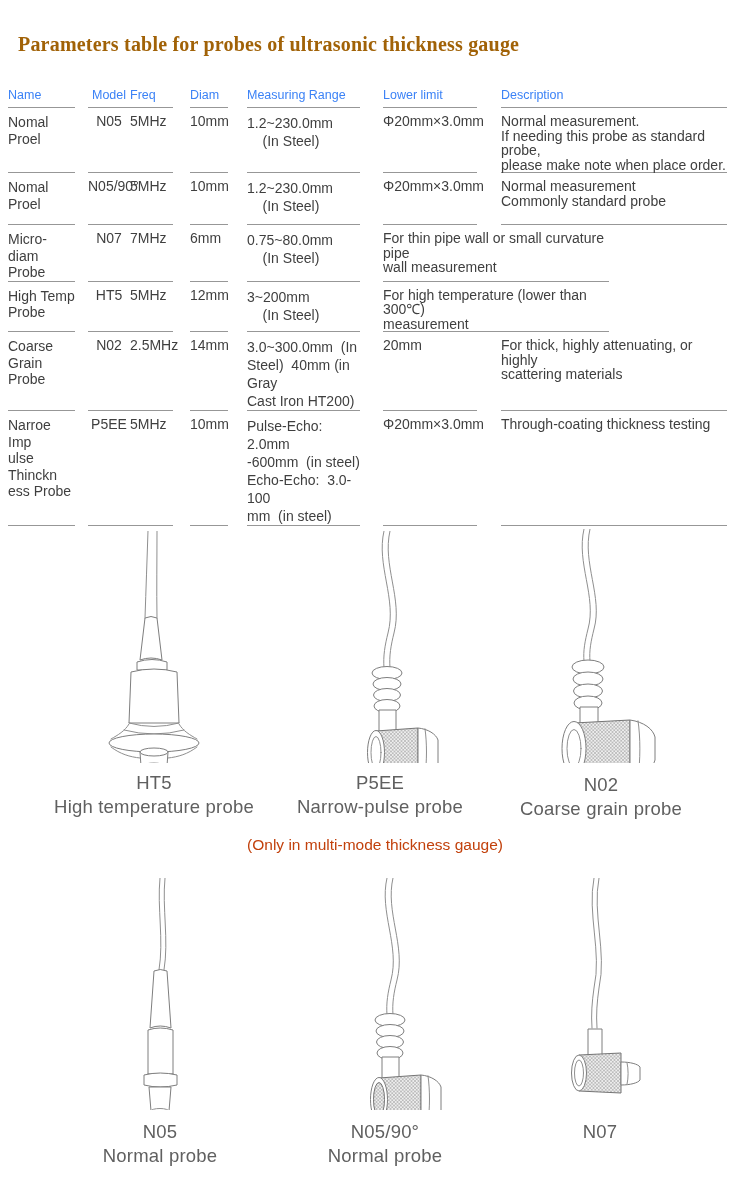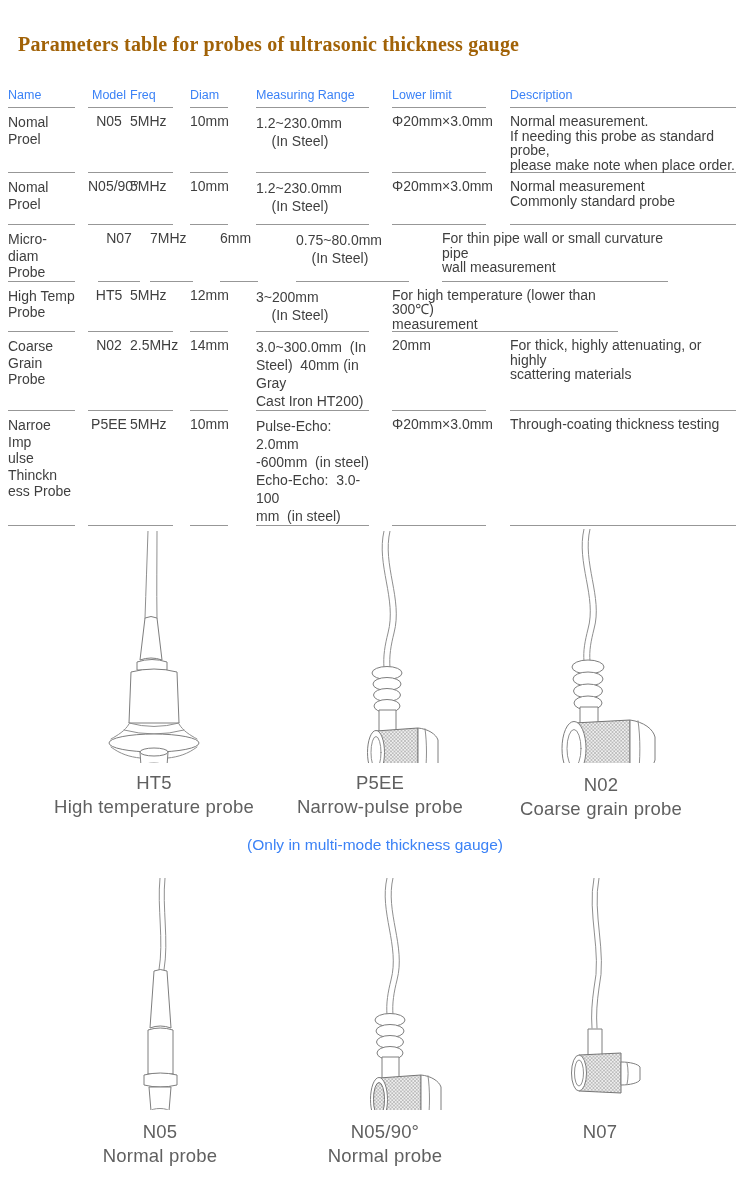--- a/index.html
+++ b/index.html
@@ -10,38 +10,38 @@
          font-family:"Liberation Serif",serif;font-weight:700;font-size:20px;
          color:#a16207;letter-spacing:.2px;white-space:nowrap;}
   
   .ptable{position:absolute;left:8px;top:88px;width:736px;}
   .trow{display:flex;align-items:stretch;}
   .tc{box-sizing:border-box;border-bottom:1px solid #979797;padding-top:6px;
       font-size:14px;line-height:15px;white-space:pre-wrap;}
   .c1{width:67px;margin-right:13px;line-height:16.5px;}
   .c2{width:42px;text-align:center;}
   .c3{width:43px;margin-right:17px;}
-  .c4{width:38px;margin-right:28px;}
+  .c4{width:38px;margin-right:19px;}
   .c5{width:113px;margin-right:23px;line-height:18px;}
   .c6{width:94px;margin-right:24px;}
   .c7{width:226px;line-height:14.5px;}
   .thead{min-height:20px;}
   .thead .tc{padding-top:0;padding-bottom:4px;font-size:12.5px;color:#3b82f6;line-height:15px;}
-  .rh1{min-height:49px;}.rh2{min-height:52px;}.rh3{min-height:46px;gap:10px;}
+  .rh1{min-height:49px;}.rh2{min-height:52px;}.rh3{min-height:46px;}
   .rh4{min-height:50px;}.rh5{min-height:65px;}.rh6{min-height:88px;}
   
   .probe-fig{position:absolute;margin:0;padding:0;}
   .wh{fill:#fff;stroke:#7e7e7e;stroke-width:1;stroke-linejoin:round;}
   .ln{fill:none;stroke:#8f8f8f;stroke-width:1;stroke-linecap:round;}
   .kn{fill:url(#knurl);stroke:#757575;stroke-width:1;stroke-linejoin:round;}
   
   .probe-caption{position:absolute;width:240px;text-align:center;color:#606060;
                  font-size:18.5px;line-height:23.5px;letter-spacing:.2px;}
   #multimode-note{position:absolute;left:0;top:836px;width:750px;text-align:center;
-                  color:#3b82f6;font-size:15.5px;}
+                  color:#c2410c;font-size:15.5px;}
 </style>
 </head>
 <body>
 
 <div id="page">
 
   <svg width="0" height="0" style="position:absolute" aria-hidden="true">
     <defs>
       <pattern id="knurl" width="3.5" height="3.5" patternUnits="userSpaceOnUse">
         <rect width="3.5" height="3.5" fill="#efefef"></rect>

